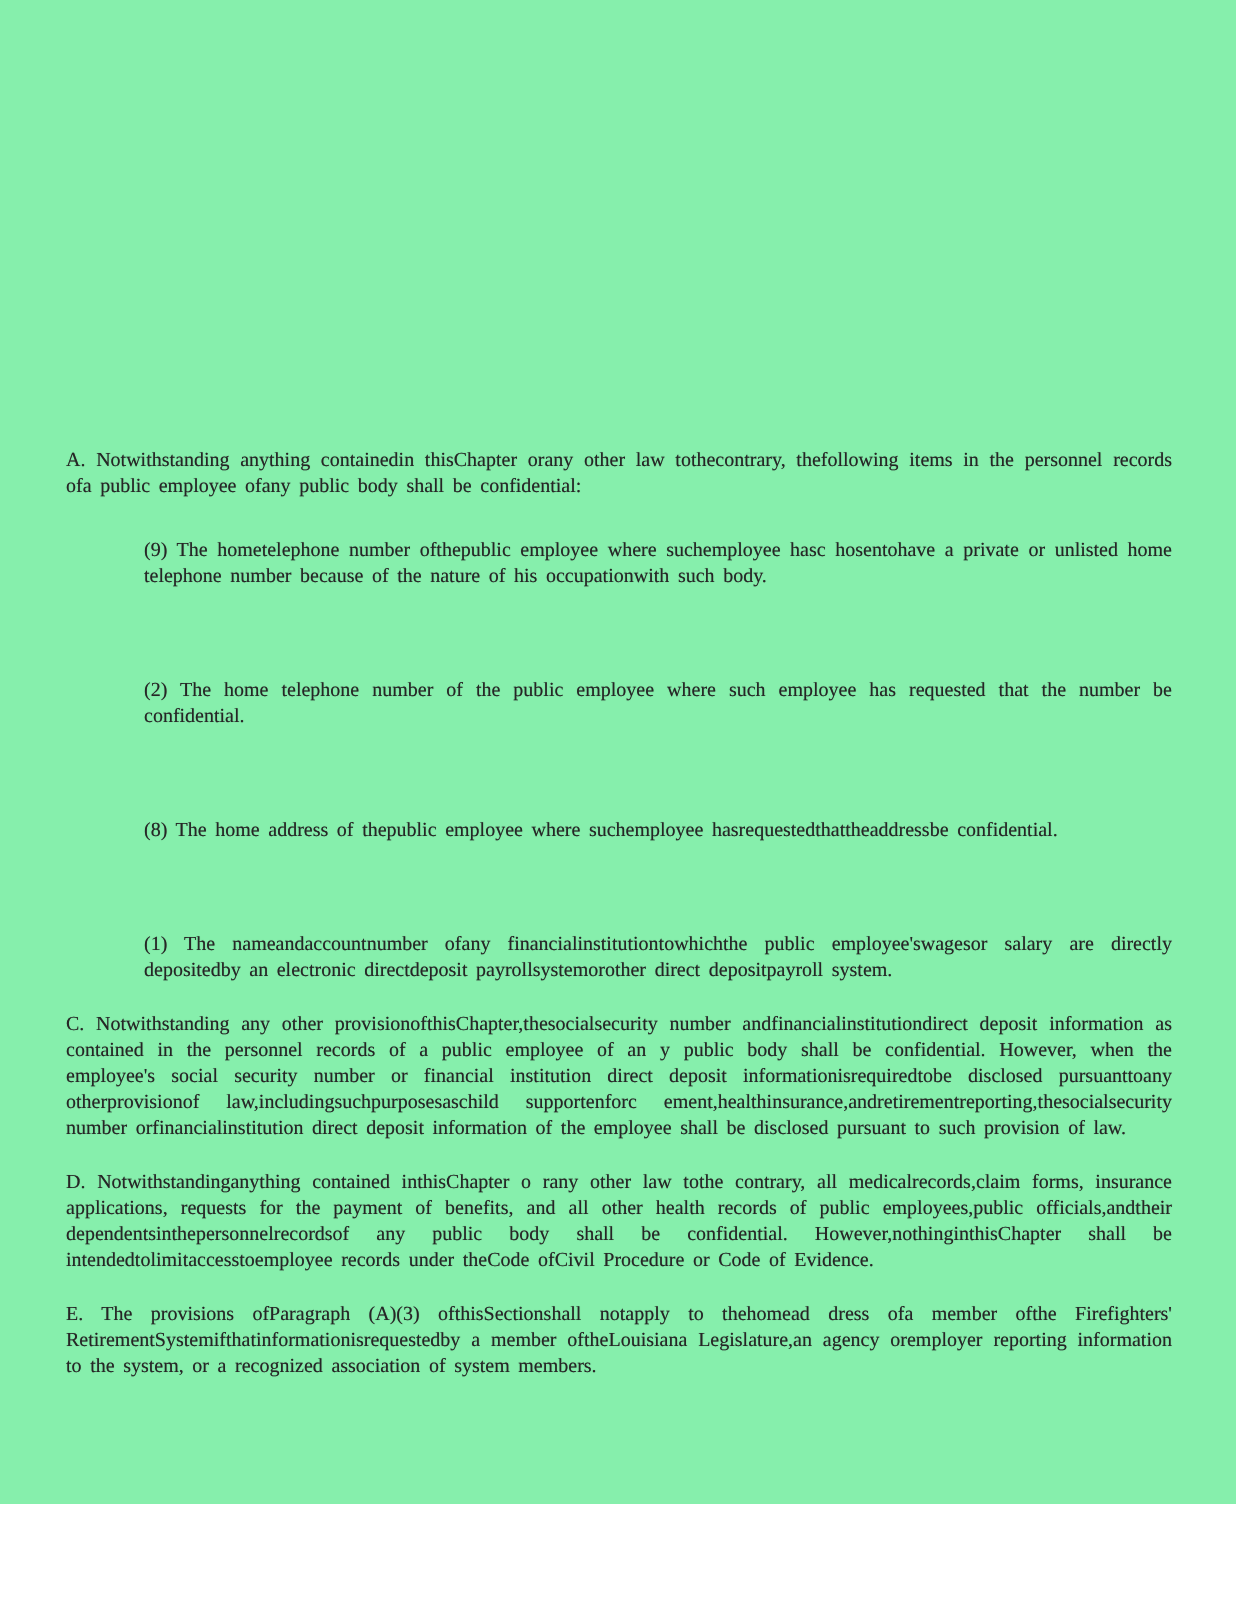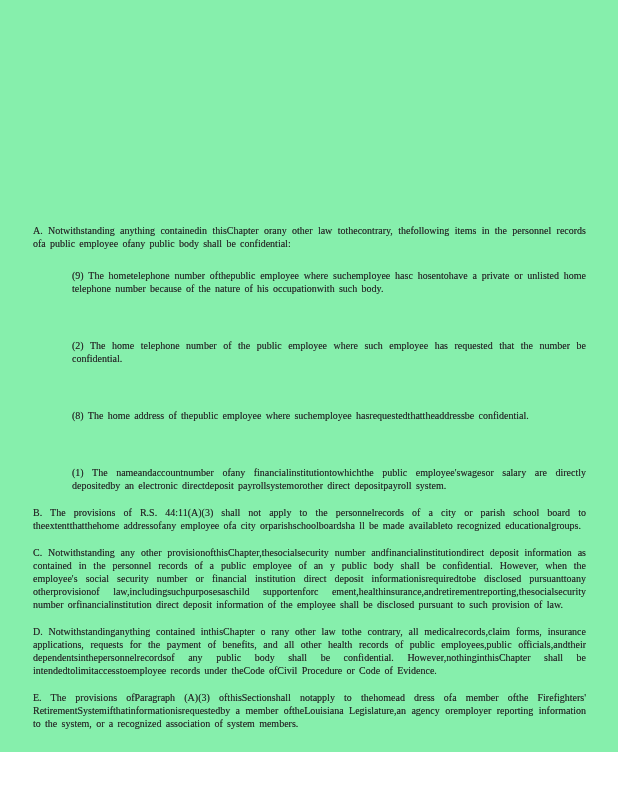--- a/index.html
+++ b/index.html
@@ -50,19 +50,18 @@
 </head>
 <body>
 
 <div class="page">
   <div class="content" style="color: rgb(38, 38, 38);">
     <p class="para">A. Notwithstanding anything containedin thisChapter orany other law tothecontrary, thefollowing items in the personnel records ofa public employee ofany public body shall be confidential:</p>
       <p class="para indent first-item">(9) The hometelephone number ofthepublic employee where suchemployee hasc hosentohave a private or unlisted home telephone number because of the nature of his occupationwith such body.</p>
       <p class="para indent">(2) The home telephone number of the public employee where such employee has requested that the number be confidential.</p>
       <p class="para indent">(8) The home address of thepublic employee where suchemployee hasrequestedthattheaddressbe confidential.</p>
       <p class="para indent">(1) The nameandaccountnumber ofany financialinstitutiontowhichthe public employee'swagesor salary are directly depositedby an electronic directdeposit payrollsystemorother direct depositpayroll system.</p>
-      <p class="para">B. The provisions of R.S. 44:11(A)(3) shall not apply to the personnelrecords of a city or parish school board to theextentthatthehome addressofany employee ofa city orparishschoolboardsha ll be made availableto recognized educationalgroups.</p>
       <p class="para">C. Notwithstanding any other provisionofthisChapter,thesocialsecurity number andfinancialinstitutiondirect deposit information as contained in the personnel records of a public employee of an y public body shall be confidential. However, when the employee's social security number or financial institution direct deposit informationisrequiredtobe disclosed pursuanttoany otherprovisionof law,includingsuchpurposesaschild supportenforc ement,healthinsurance,andretirementreporting,thesocialsecurity number orfinancialinstitution direct deposit information of the employee shall be disclosed pursuant to such provision of law.</p>
       <p class="para">D. Notwithstandinganything contained inthisChapter o rany other law tothe contrary, all medicalrecords,claim forms, insurance applications, requests for the payment of benefits, and all other health records of public employees,public officials,andtheir dependentsinthepersonnelrecordsof any public body shall be confidential. However,nothinginthisChapter shall be intendedtolimitaccesstoemployee records under theCode ofCivil Procedure or Code of Evidence.</p>
       <p class="para">E. The provisions ofParagraph (A)(3) ofthisSectionshall notapply to thehomead dress ofa member ofthe Firefighters' RetirementSystemifthatinformationisrequestedby a member oftheLouisiana Legislature,an agency oremployer reporting information to the system, or a recognized association of system members.</p>
   </div>
   <div class="corner-mark" style="background: rgb(27, 42, 155);"></div>
 </div>
 
 </body></html>

